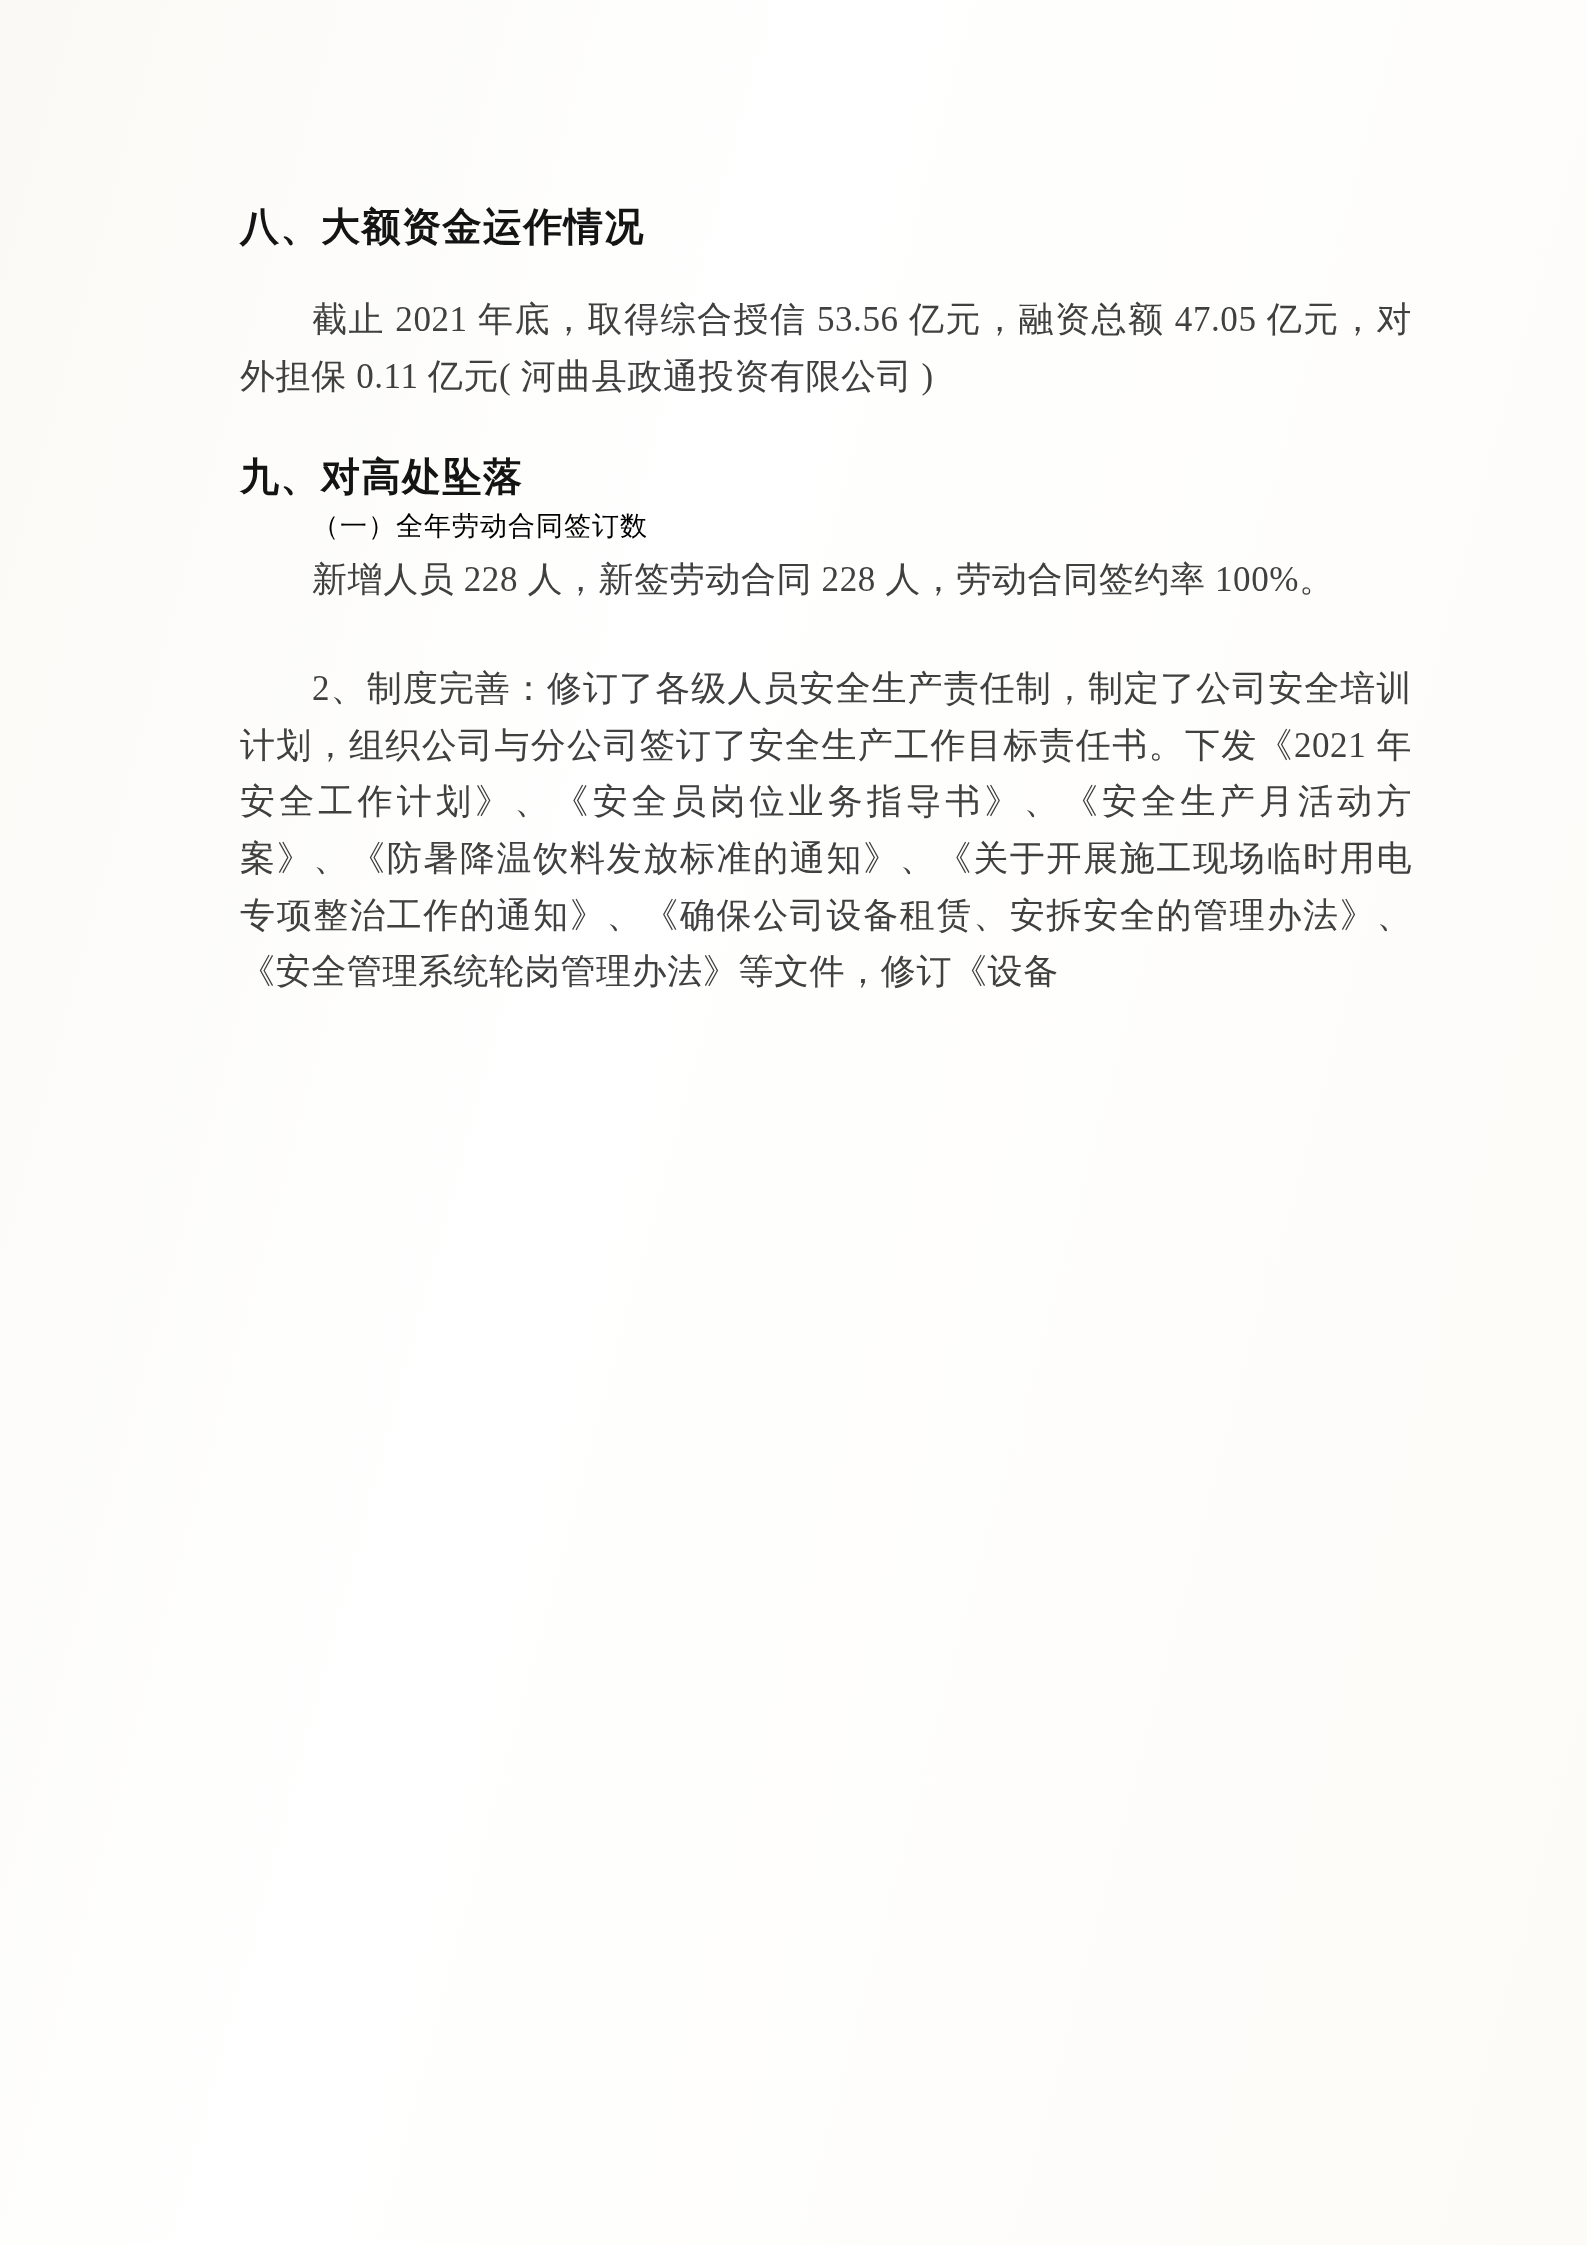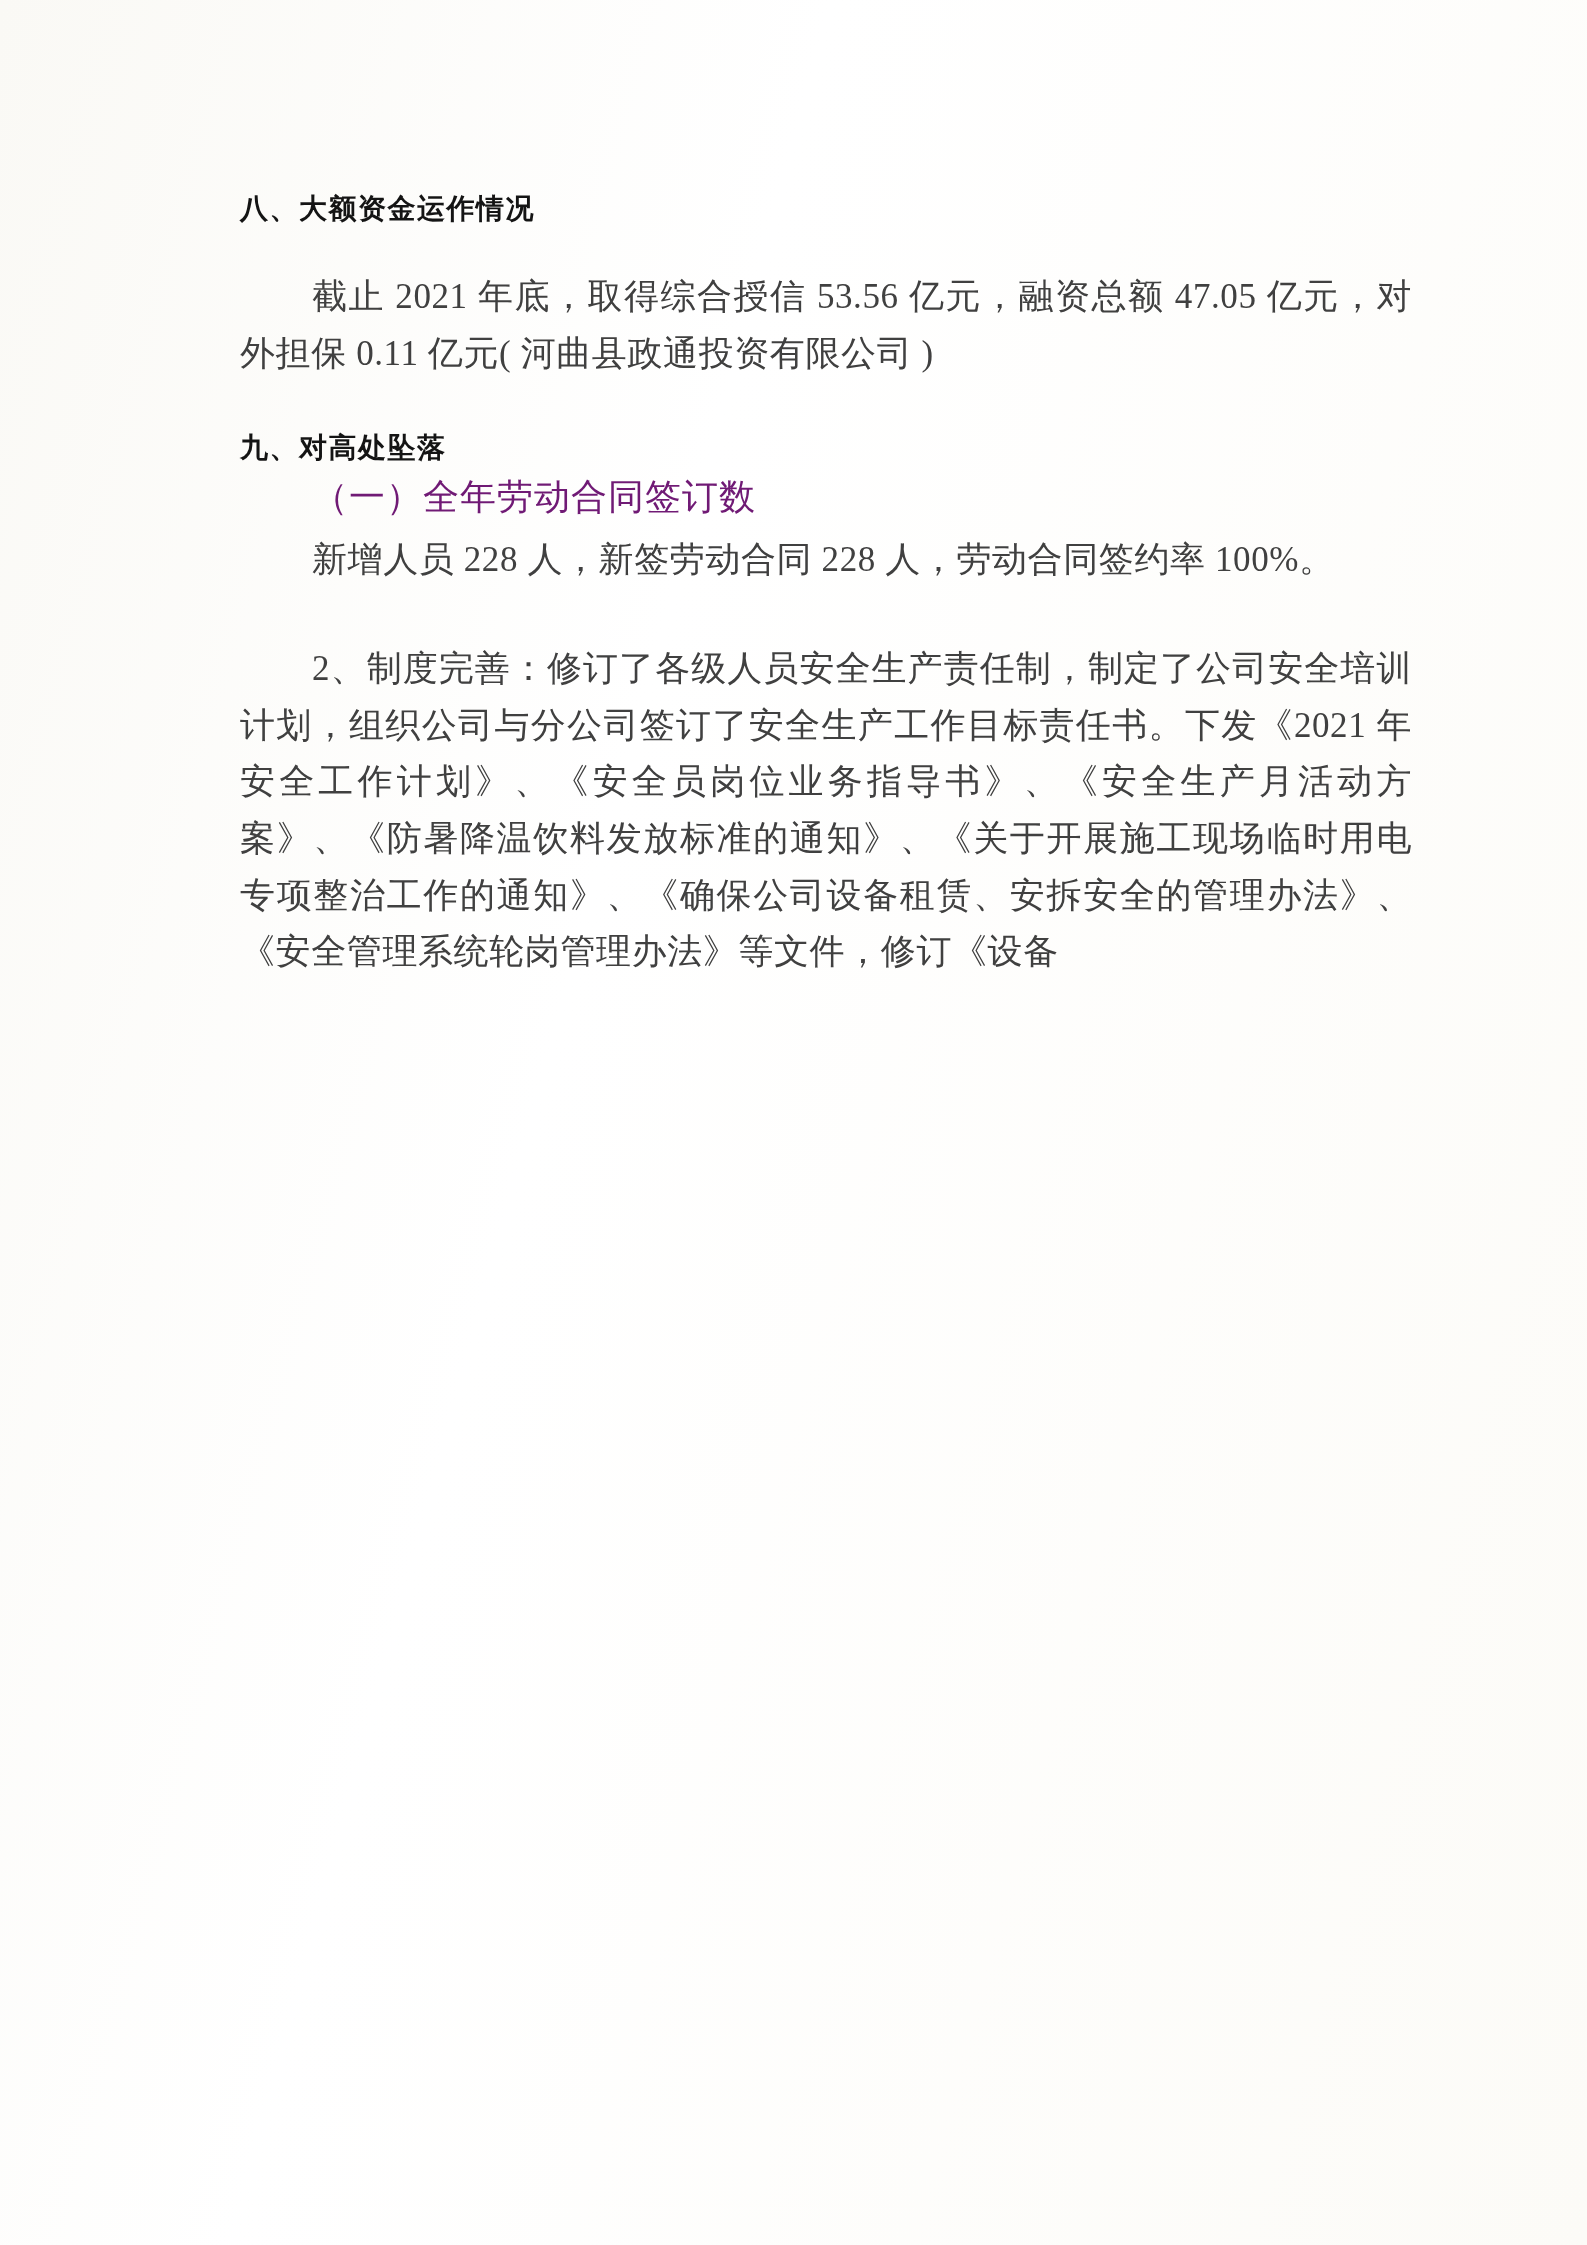--- a/index.html
+++ b/index.html
@@ -32,39 +32,39 @@
     position: relative;
     z-index: 1;
     padding: 195px 175px 0 240px;
     box-sizing: border-box;
   }
 
   
   .h1 {
     font-family: "Liberation Sans", "DejaVu Sans", sans-serif;
     font-weight: 700;
-    font-size: 28px;
+    font-size: 39px;
     line-height: 1.0;
     color: #141414;
     letter-spacing: 1.5px;
-    margin: 0 0 46px 0;
+    margin: 12px 0 46px 0;
     white-space: nowrap;
   }
   .h1.second {
     margin-top: 52px;
     margin-bottom: 10px;
   }
 
   
   .h2 {
-    font-family: Liberation Mono, monospace;
+    font-family: Liberation Sans, sans-serif;
     font-weight: 700;
-    font-size: 36px;
+    font-size: 27px;
     line-height: 1.55;
-    color: #701a75;
+    color: #000000;
     letter-spacing: 1px;
     text-indent: 72px;
     margin: 0 0 4px 0;
   }
 
   
   .p {
     font-family: "Liberation Serif", "DejaVu Serif", serif;
     font-size: 35px;
     line-height: 1.62;

